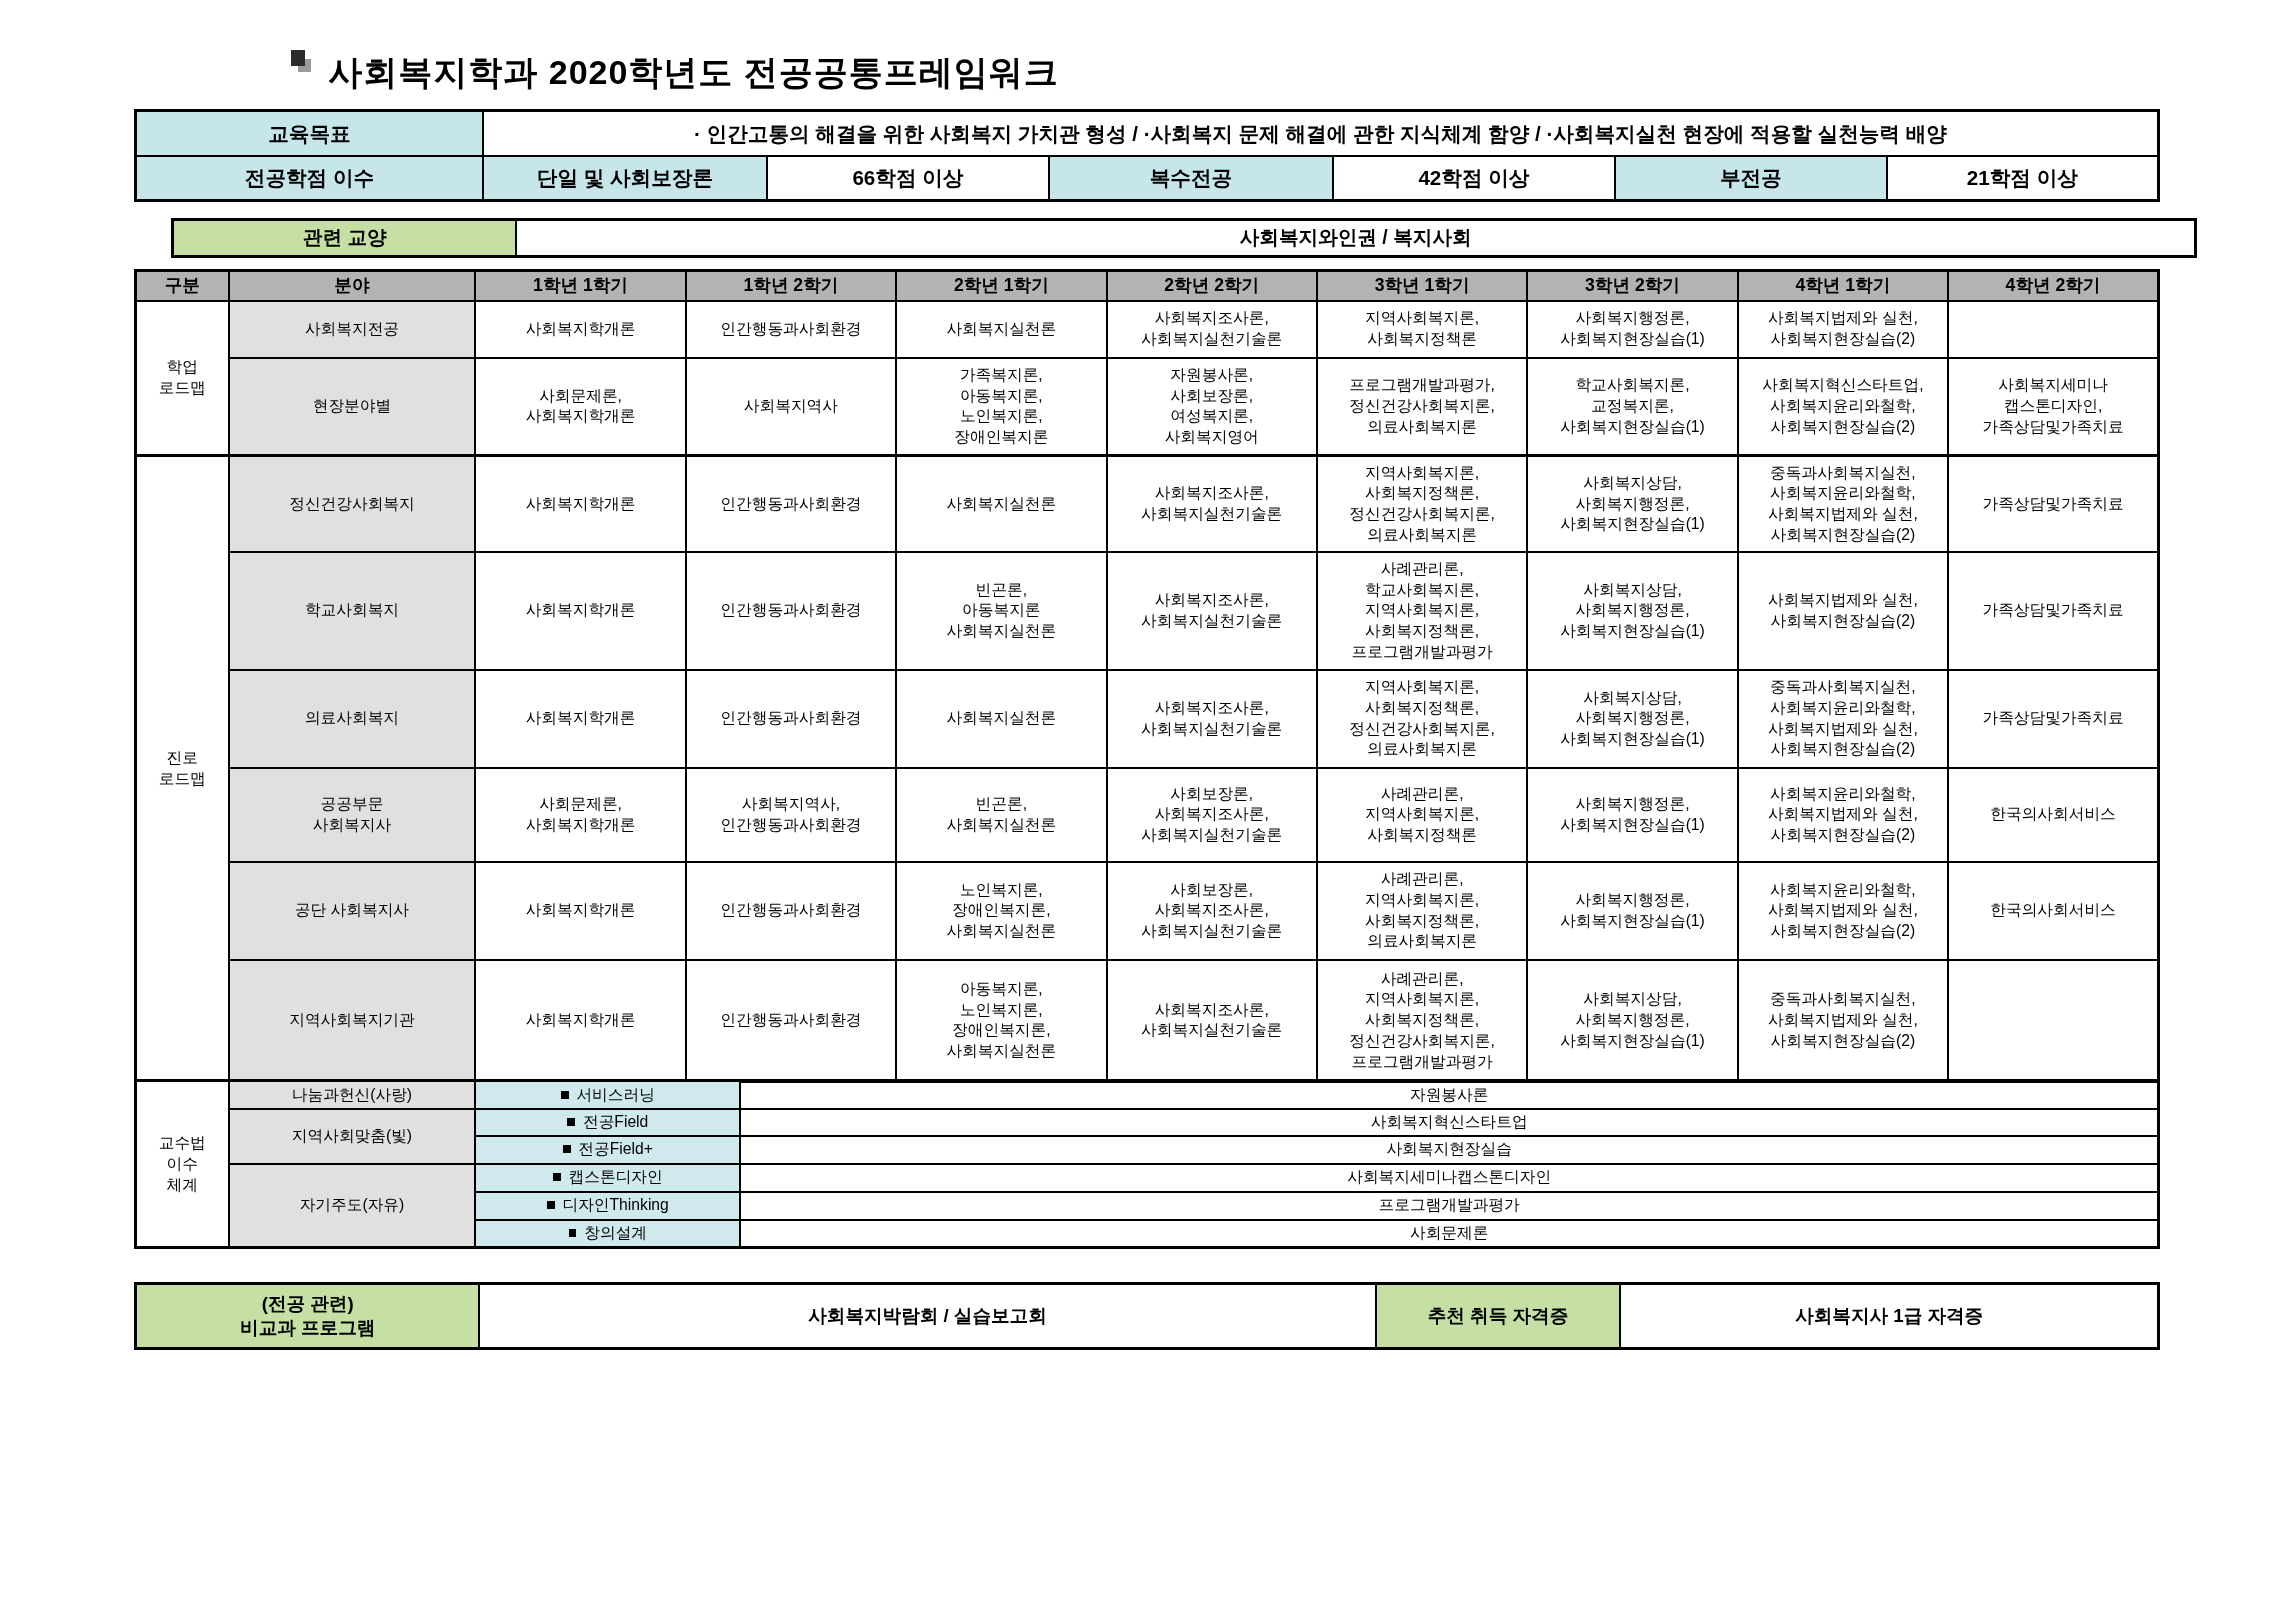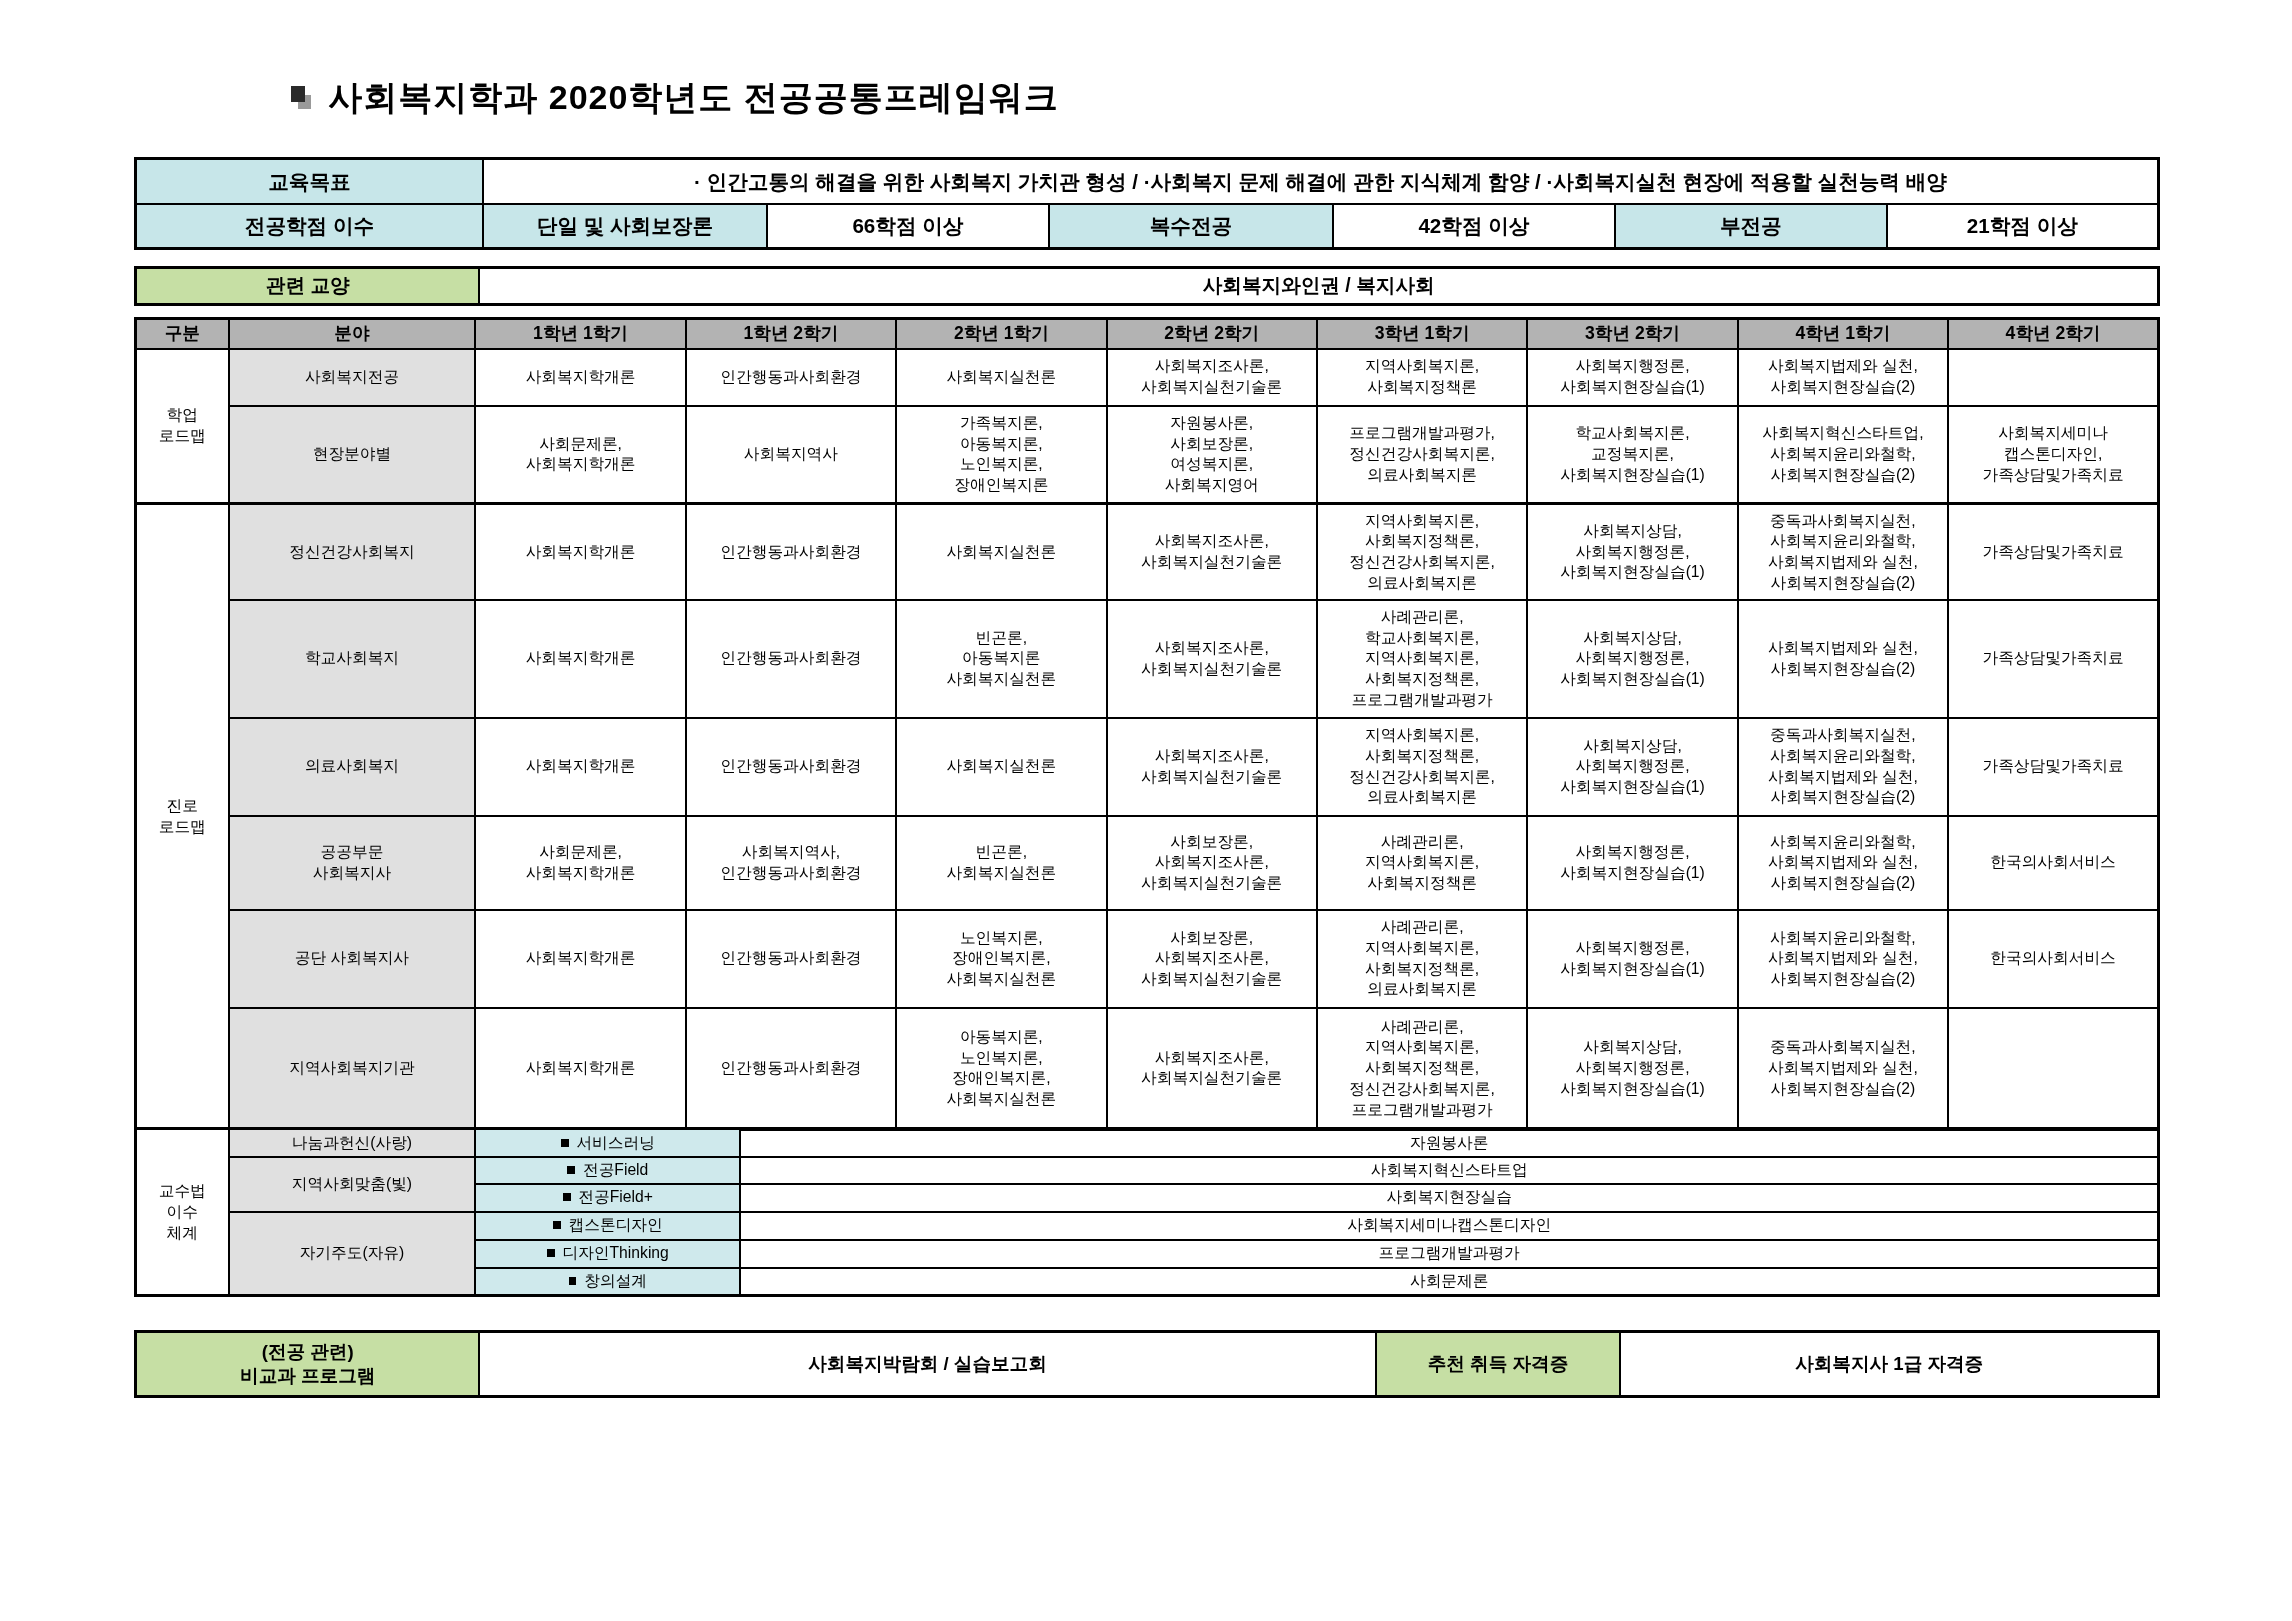--- a/index.html
+++ b/index.html
@@ -7,21 +7,21 @@
   body {
     width: 2293px; height: 1621px;
     font-family: "Liberation Sans", "DejaVu Sans", sans-serif;
     color: #000;
     overflow: hidden;
   }
   .page { position: relative; width: 2293px; height: 1621px; background: #fff; }
   .content { margin-left: 134px; width: 2026px; }
 
   
-  .title-row { display: flex; align-items: center; gap: 15.7px; padding-top: 98px; margin-left: 157px; margin-bottom: 59px; height: 43px; }
+  .title-row { display: flex; gap: 15.7px; padding-top: 50px; margin-left: 157px; margin-bottom: 59px; height: 43px; }
   .bullet { position: relative; width: 21.6px; height: 23.5px; flex: 0 0 auto; }
   .bullet .b2 { position: absolute; left: 6.9px; top: 8.8px; width: 12.7px; height: 13.7px; background: #9a9a9a; }
   .bullet .b1 { position: absolute; left: 0; top: 0; width: 13.7px; height: 15.7px; background: #2b2b2b; }
   h1.doc-title { font-size: 34px; font-weight: bold; letter-spacing: 1px; white-space: nowrap; }
 
   
   table.grid { border-collapse: collapse; table-layout: fixed; width: 2026px; border: 3.9px solid #000; }
   table.grid td, table.grid th {
     border: 2px solid #000;
     text-align: center; vertical-align: middle;
@@ -34,21 +34,21 @@
   .green { background: var(--green, #c6dfa4); }
 
   
   table.top { margin-bottom: 15.7px; }
   table.top tr.r-goal   { height: 45px; }
   table.top tr.r-credit { height: 45px; margin-top: 40px; }
   table.top td { font-size: 20.6px; font-weight: bold; }
   td.goal-text { font-size: 19.6px; letter-spacing: 0; }
 
   
-  table.liberal { margin-bottom: 11.8px; }
+  table.liberal { margin-bottom: 11.8px; margin-left: 37px; }
   table.liberal tr { height: 37px; }
   table.liberal td { font-size: 19.6px; font-weight: bold; }
 
   
   table.main th.hdr { background: var(--header-gray, #b3b3b3); font-weight: bold; font-size: 17.6px; height: 29px; }
   td.group-cell { background: #ffffff; font-weight: bold; font-size: 17.6px; }
   td.field-cell { background: var(--field-gray, #e0e0e0); font-weight: bold; font-size: 16.7px; }
   td.course-cell { font-size: 15px; }
   tr.group-start > td { border-top: 3.9px solid #000; }
 

